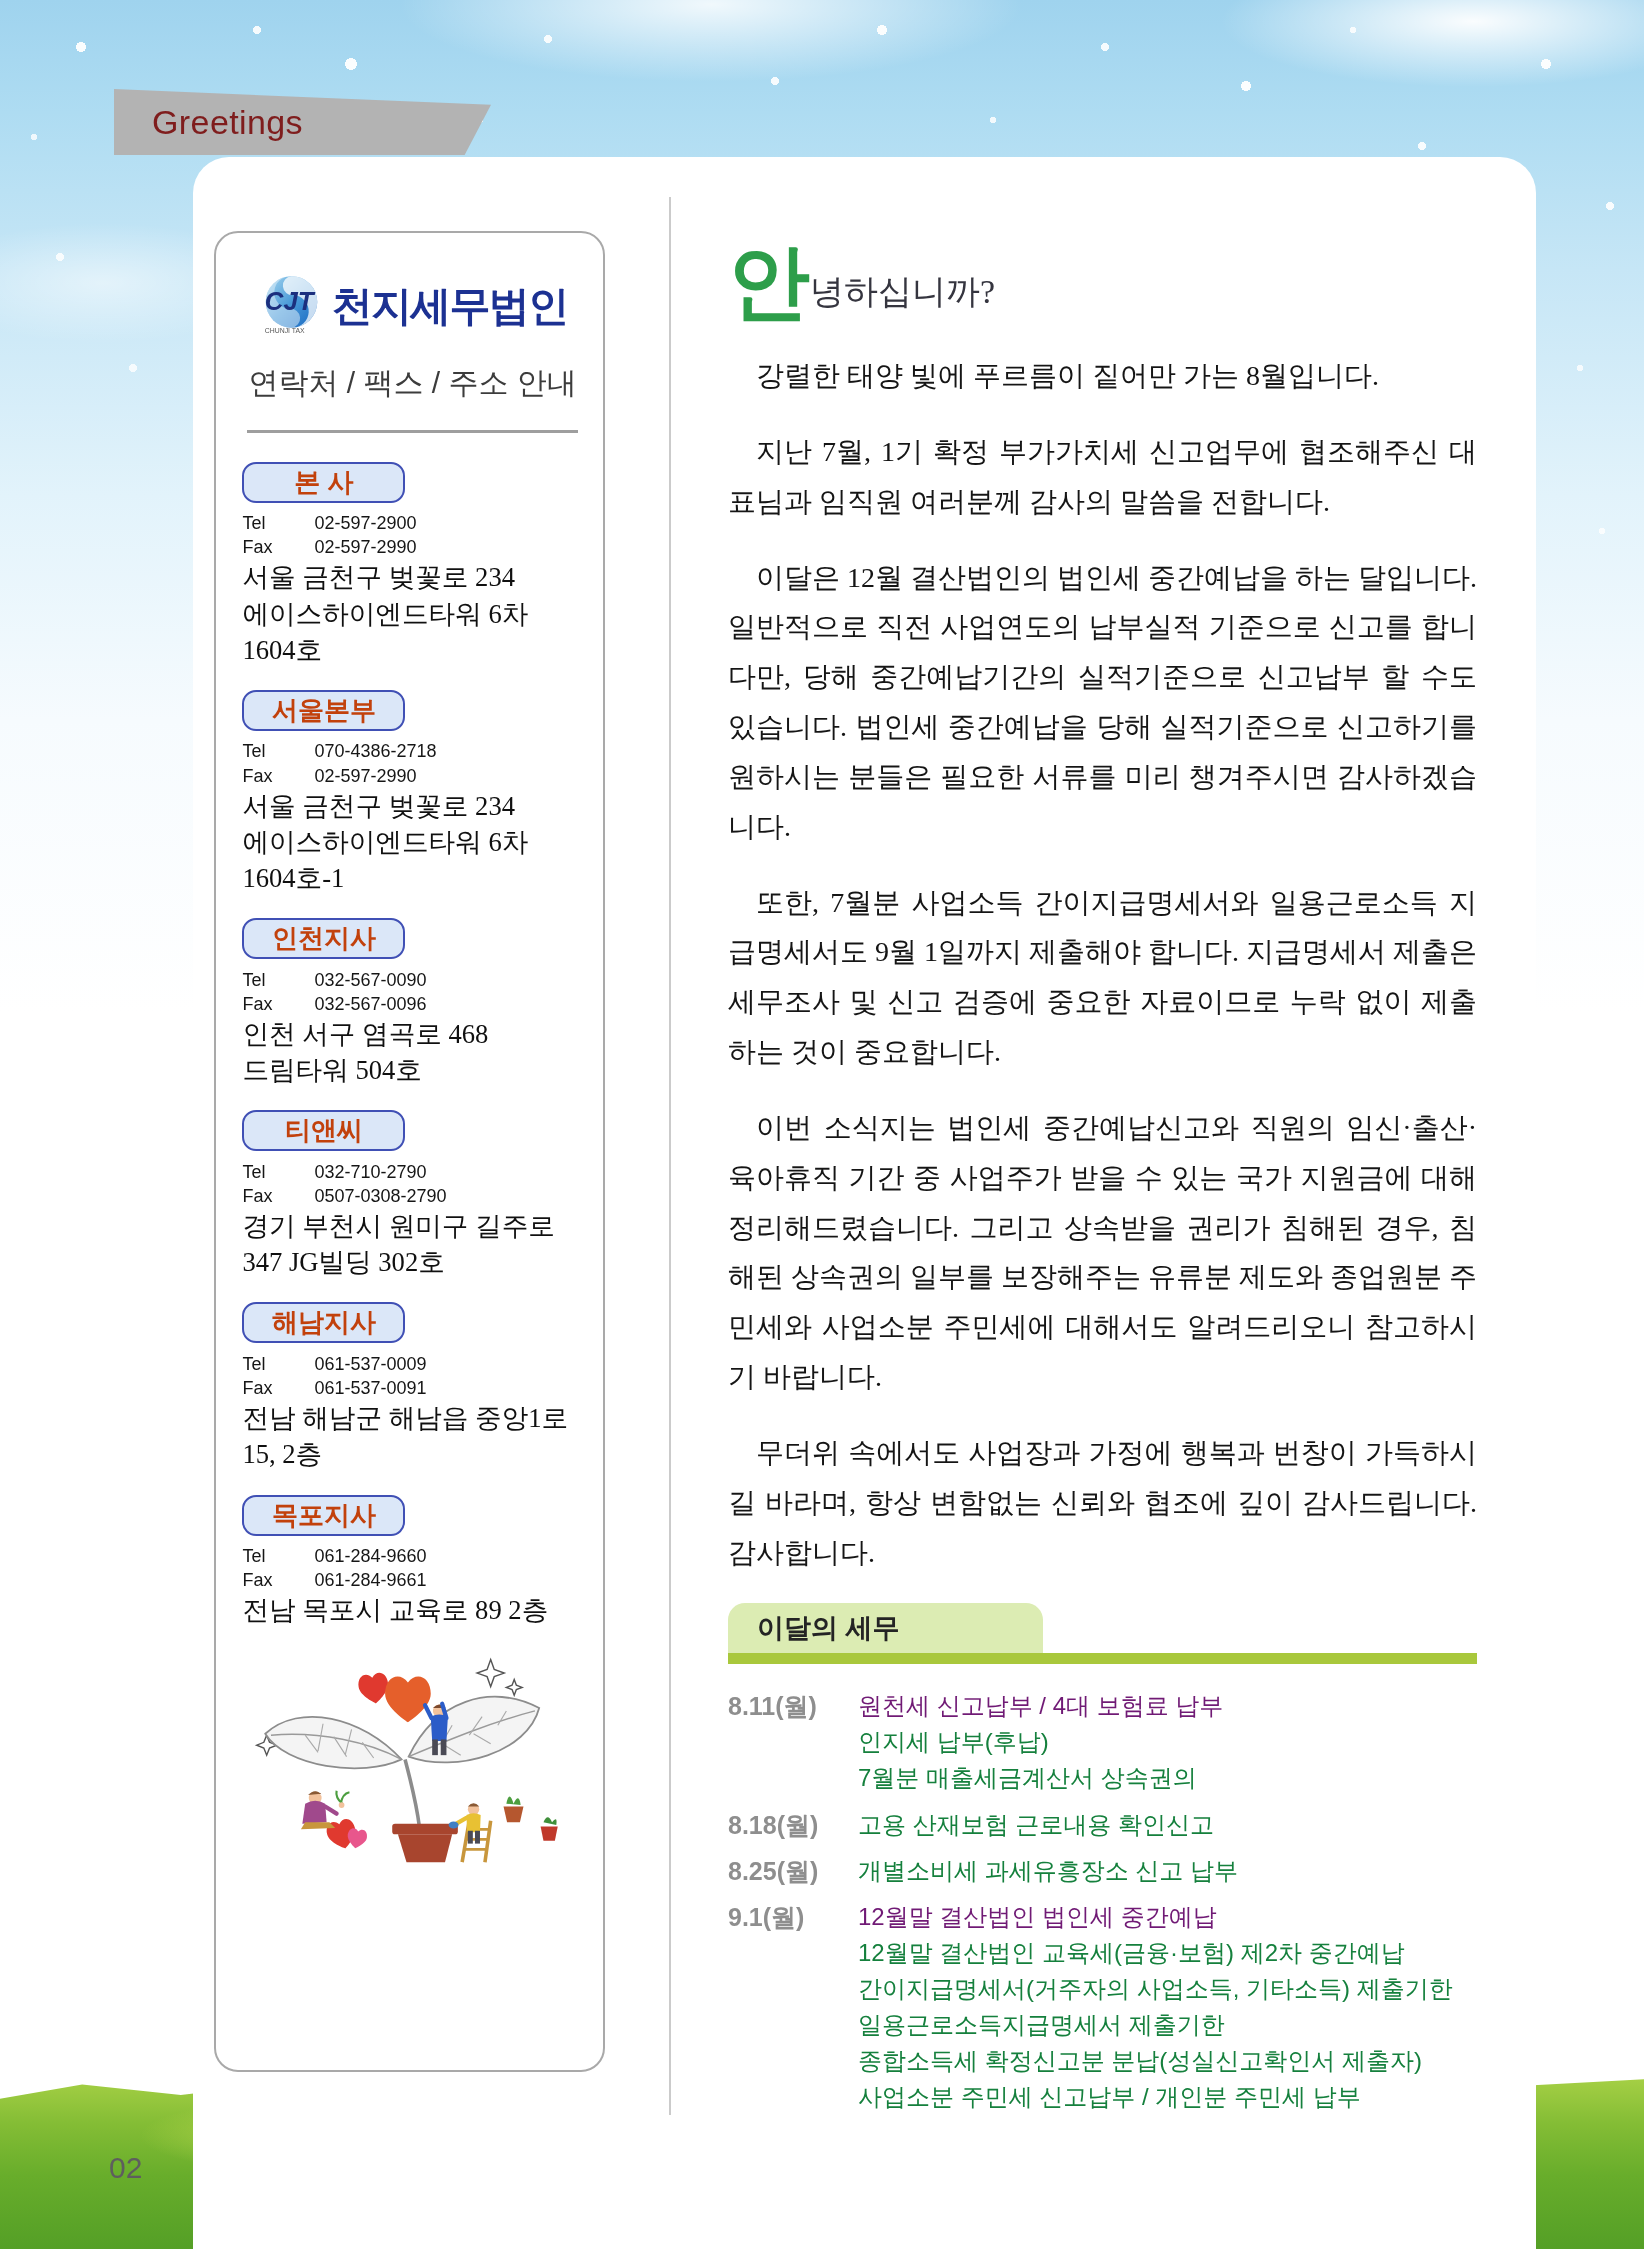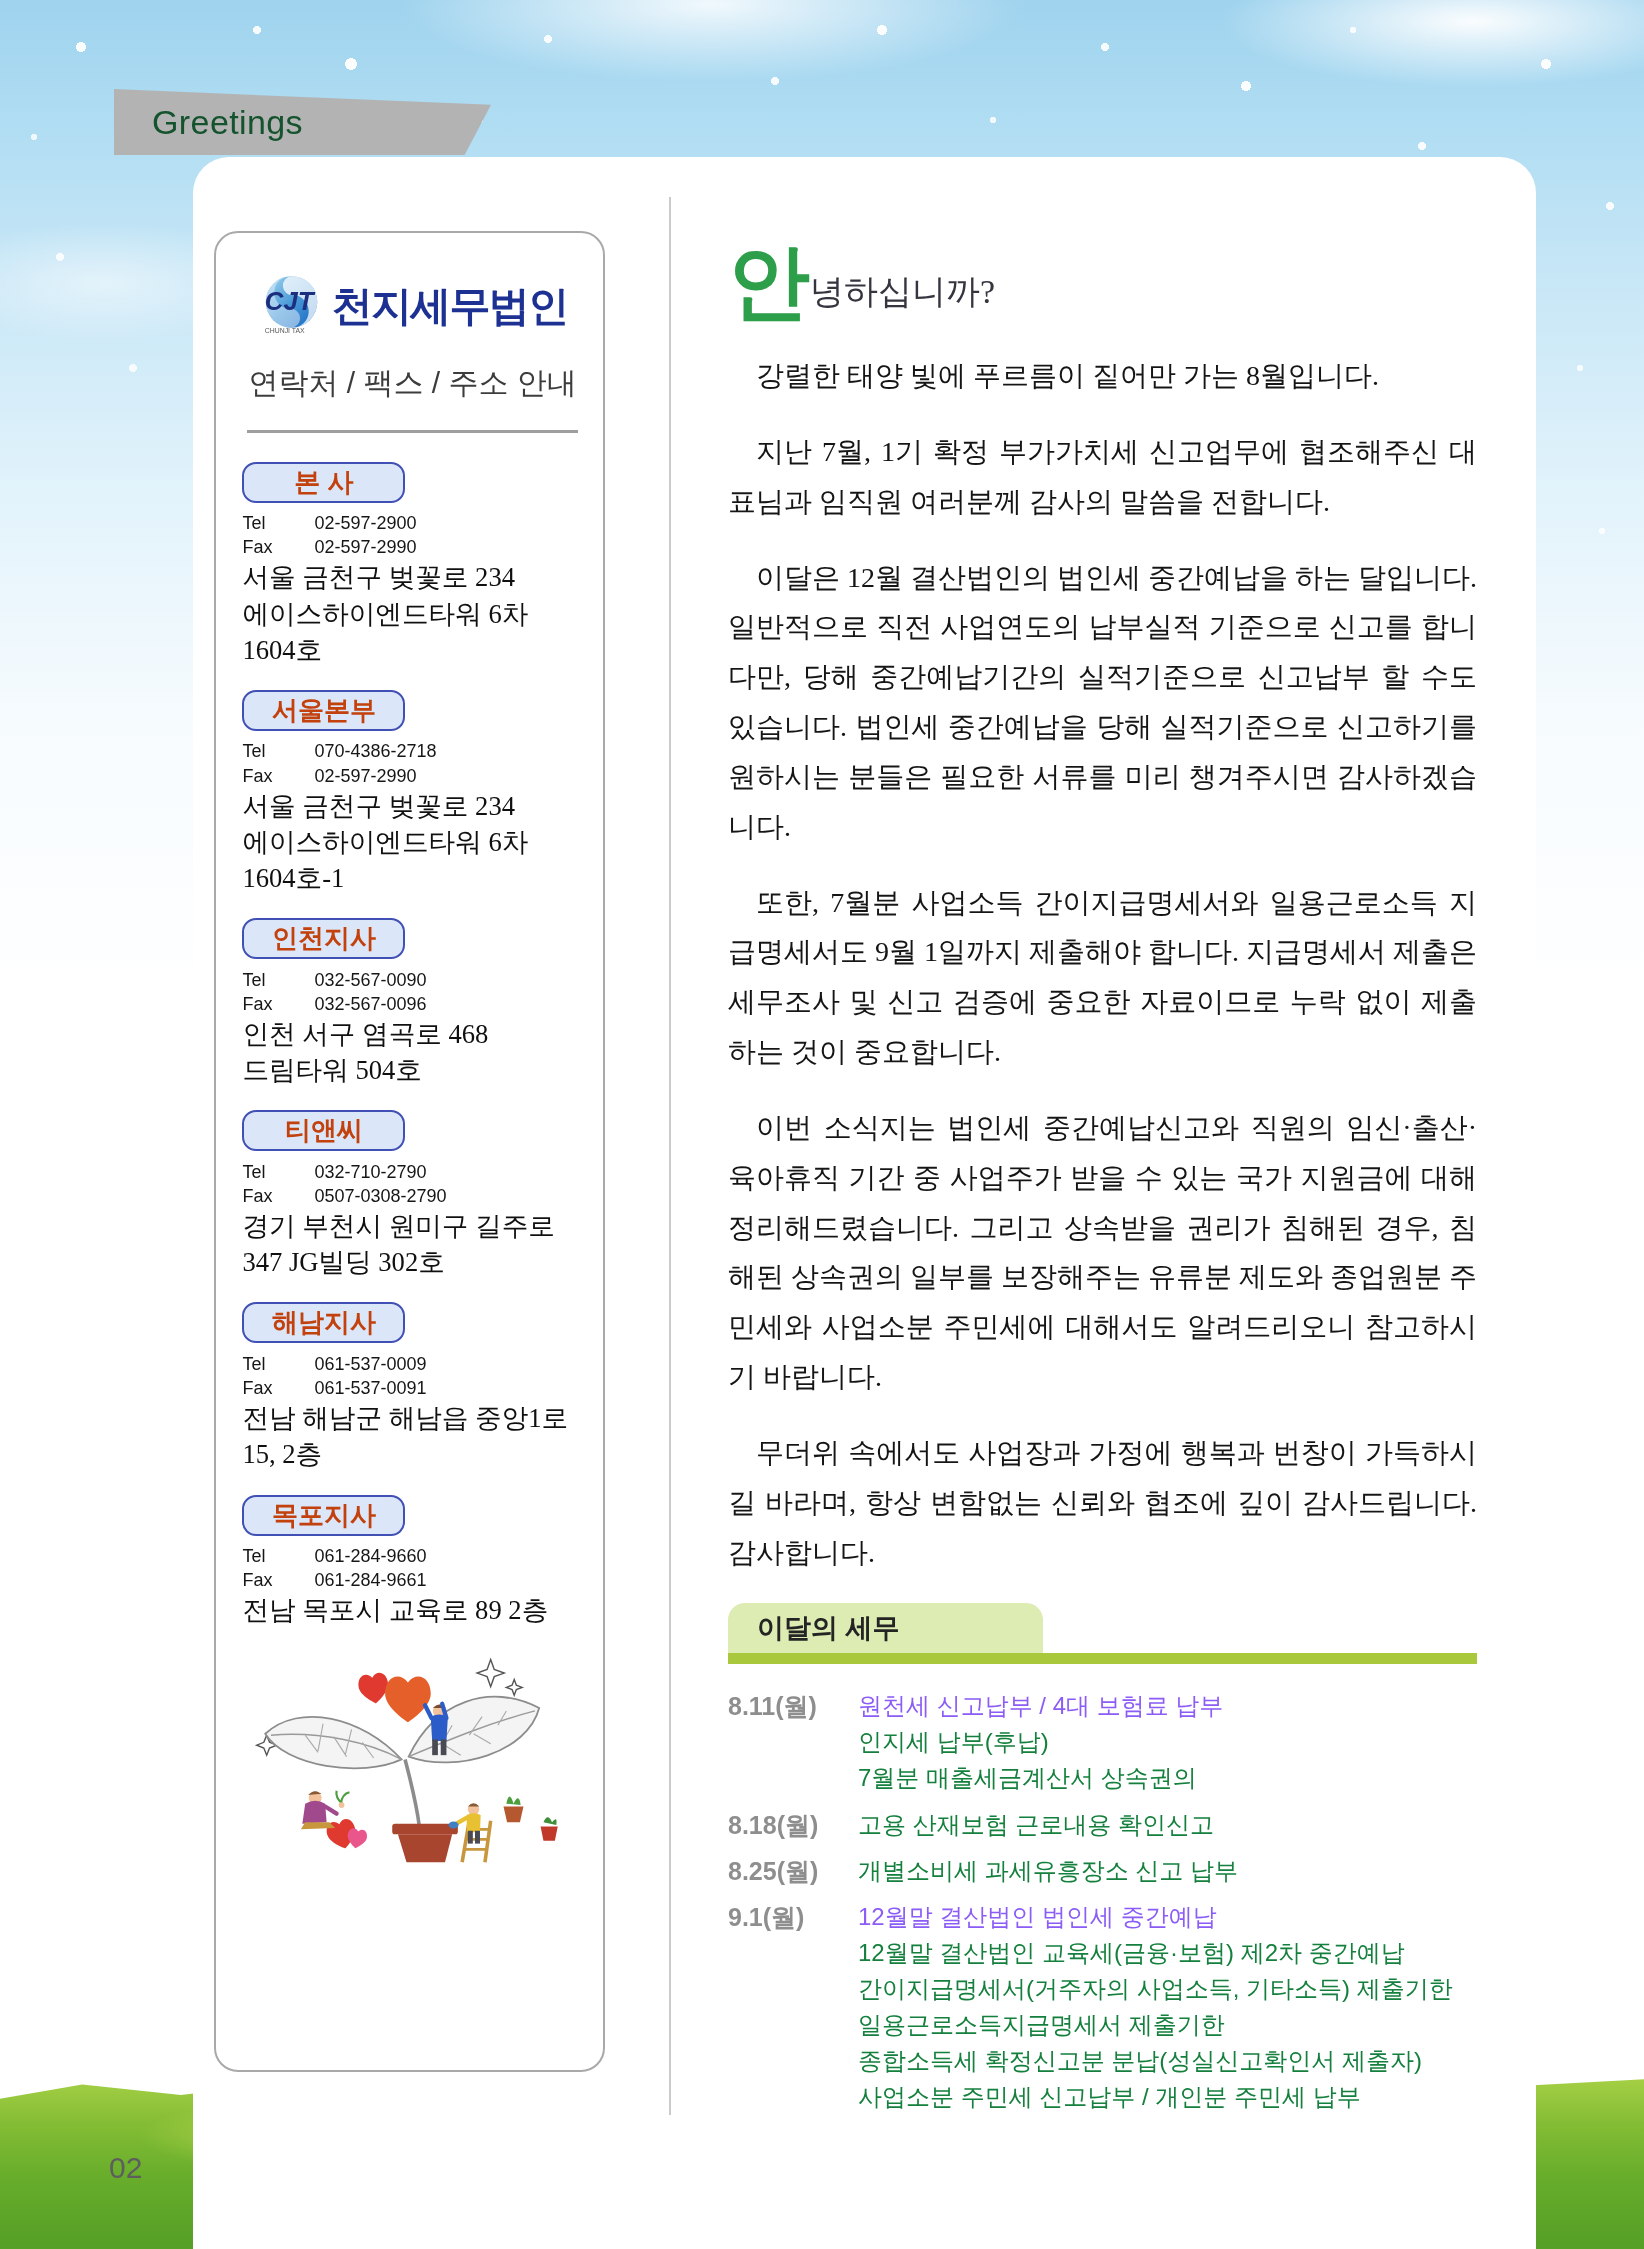--- a/index.html
+++ b/index.html
@@ -37,21 +37,21 @@
   .grass::before{content:"";position:absolute;inset:0;background:
     radial-gradient(ellipse 223px 51px at 18% 35%, rgba(225,238,95,.55), transparent 70%),
     radial-gradient(ellipse 274px 60px at 55% 50%, rgba(225,238,95,.4), transparent 70%),
     radial-gradient(ellipse 206px 51px at 85% 40%, rgba(214,232,84,.45), transparent 70%),
     radial-gradient(circle 4.3px at 22% 45%, rgba(255,255,255,.85) 98%, transparent 100%),
     radial-gradient(circle 3.4px at 43% 60%, rgba(255,255,255,.7) 98%, transparent 100%),
     radial-gradient(circle 3.4px at 62% 38%, rgba(255,255,255,.7) 98%, transparent 100%);}
   .ribbon{position:absolute;left:114px;top:89px;width:377px;height:66px;background:#b3b3b3;
     clip-path:polygon(0 0,100% 24%,93% 100%,0 100%);display:flex;align-items:center;
     padding-left:38px;box-sizing:border-box;}
-  .ribbon-label{color:#14532d;font-size:34px;letter-spacing:0.4px;text-align:center;}
+  .ribbon-label{color:#7f1d1d;font-size:34px;letter-spacing:0.4px;text-align:center;}
   .card{position:absolute;left:193px;top:157px;width:1343px;height:2200px;background:#ffffff;
     border-radius:36px;}
   .col-divider{position:absolute;left:476px;top:40px;width:1.7px;height:1918px;background:#cbcbcb;}
   
   .inner-card{position:absolute;left:21.4px;top:74px;width:391px;height:1841px;border:2.6px solid #a9a9a9;
     border-radius:24px;box-sizing:border-box;padding:38px 20.6px 0 26px;background:#ffffff;overflow:hidden;}
   .logo-row{display:flex;align-items:center;justify-content:center;gap:6.9px;}
   .company-name{font-size:41px;font-weight:bold;color:#1c3192;letter-spacing:-1.7px;white-space:nowrap;}
   .subtitle{text-align:center;font-size:30px;color:#3c3c3c;margin-top:22px;}
   .sidebar-divider{height:2.6px;background:#9e9e9e;margin:26px 5.1px 29px;}
@@ -71,21 +71,21 @@
   .gp{font-family:"Liberation Serif",serif;font-size:28px;line-height:1.78;color:#151515;
     text-align:justify;text-indent:1em;margin:0 0 26px;}
   .tax-section{margin-top:3.4px;}
   .tax-tab{width:315px;height:50px;background:#dcecb3;border-radius:17px 17px 0 0;display:flex;
     align-items:center;padding-left:29px;box-sizing:border-box;font-size:27px;font-weight:bold;color:#242424;}
   .tax-bar{height:11px;background:#a9c83c;}
   .tax-list{margin-top:26px;display:flex;flex-direction:column;gap:10.3px;}
   .tax-row{display:flex;}
   .tax-date{width:130px;flex:none;font-size:25px;font-weight:bold;color:#8e8e8e;line-height:1.32;}
   .tax-line{font-size:24px;color:#15803d;line-height:1.32;margin-bottom:4.3px;}
-  .tax-line.hl{color:#8b5cf6;}
+  .tax-line.hl{color:#701a75;}
   .page-num{position:absolute;left:109px;top:2151px;font-size:30px;color:#5e5e5e;}
 </style>
 </head>
 <body>
 
 <div class="page">
   <div class="sky-fx"></div>
   <div class="grass"></div>
 
   <div class="ribbon">

